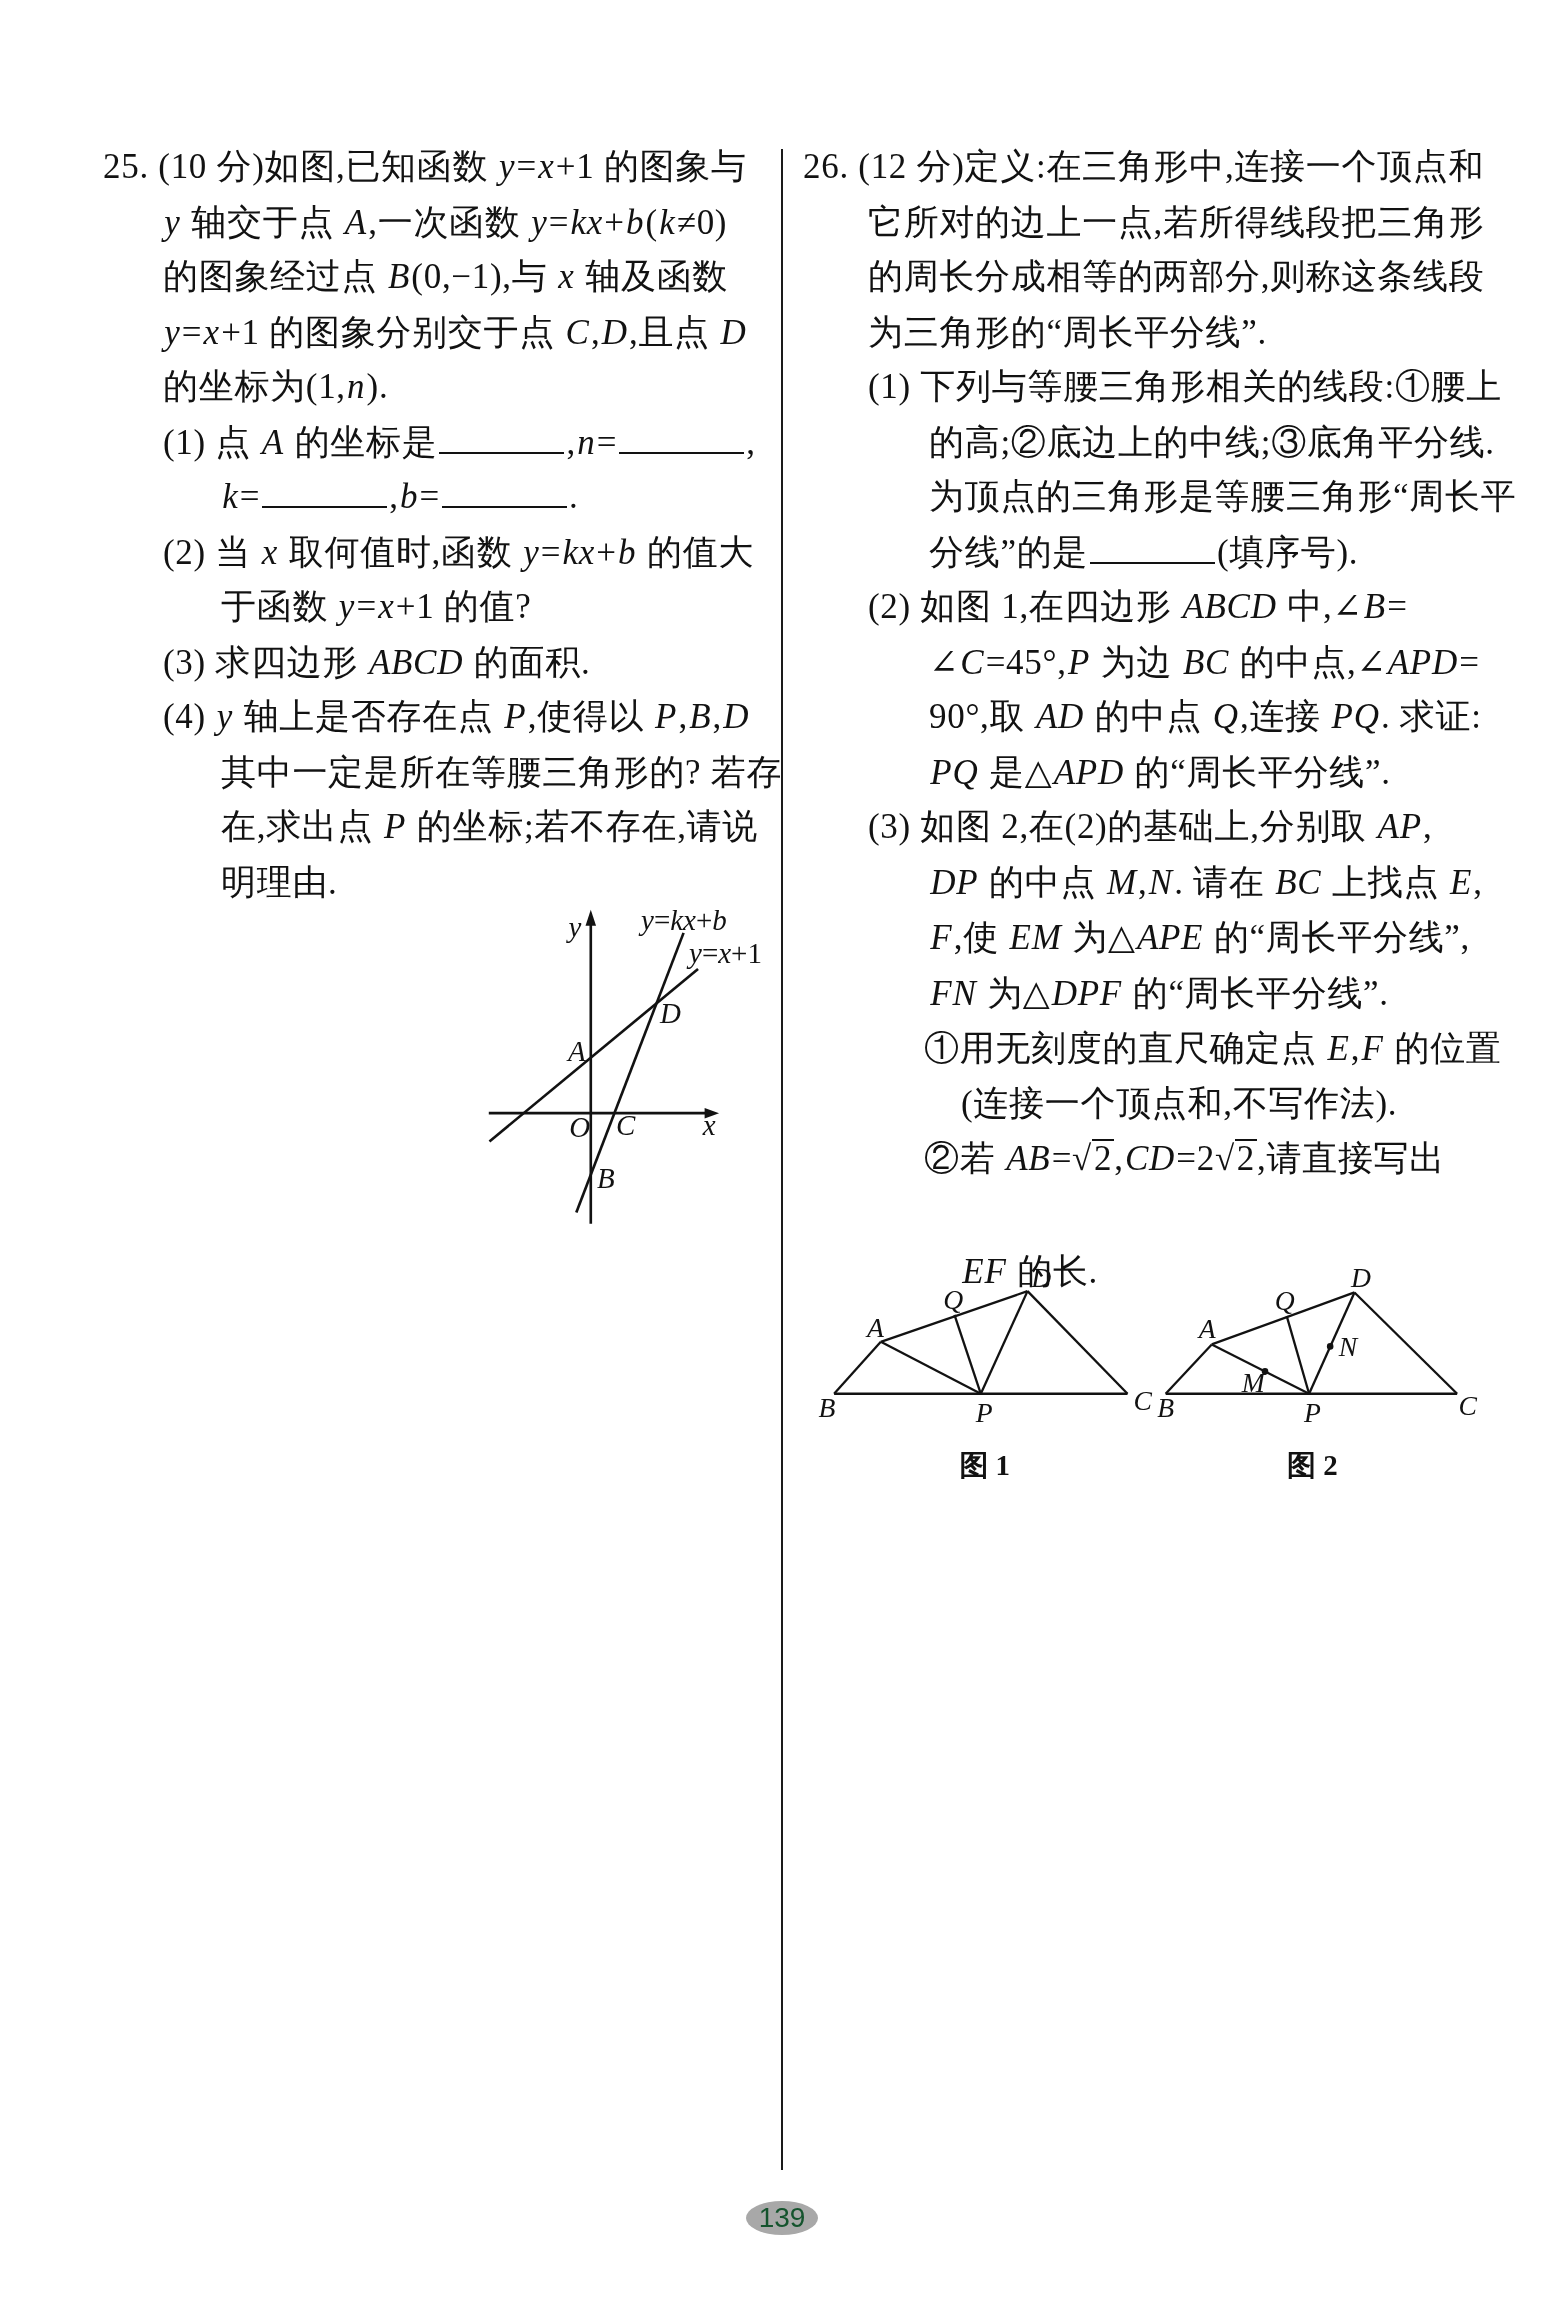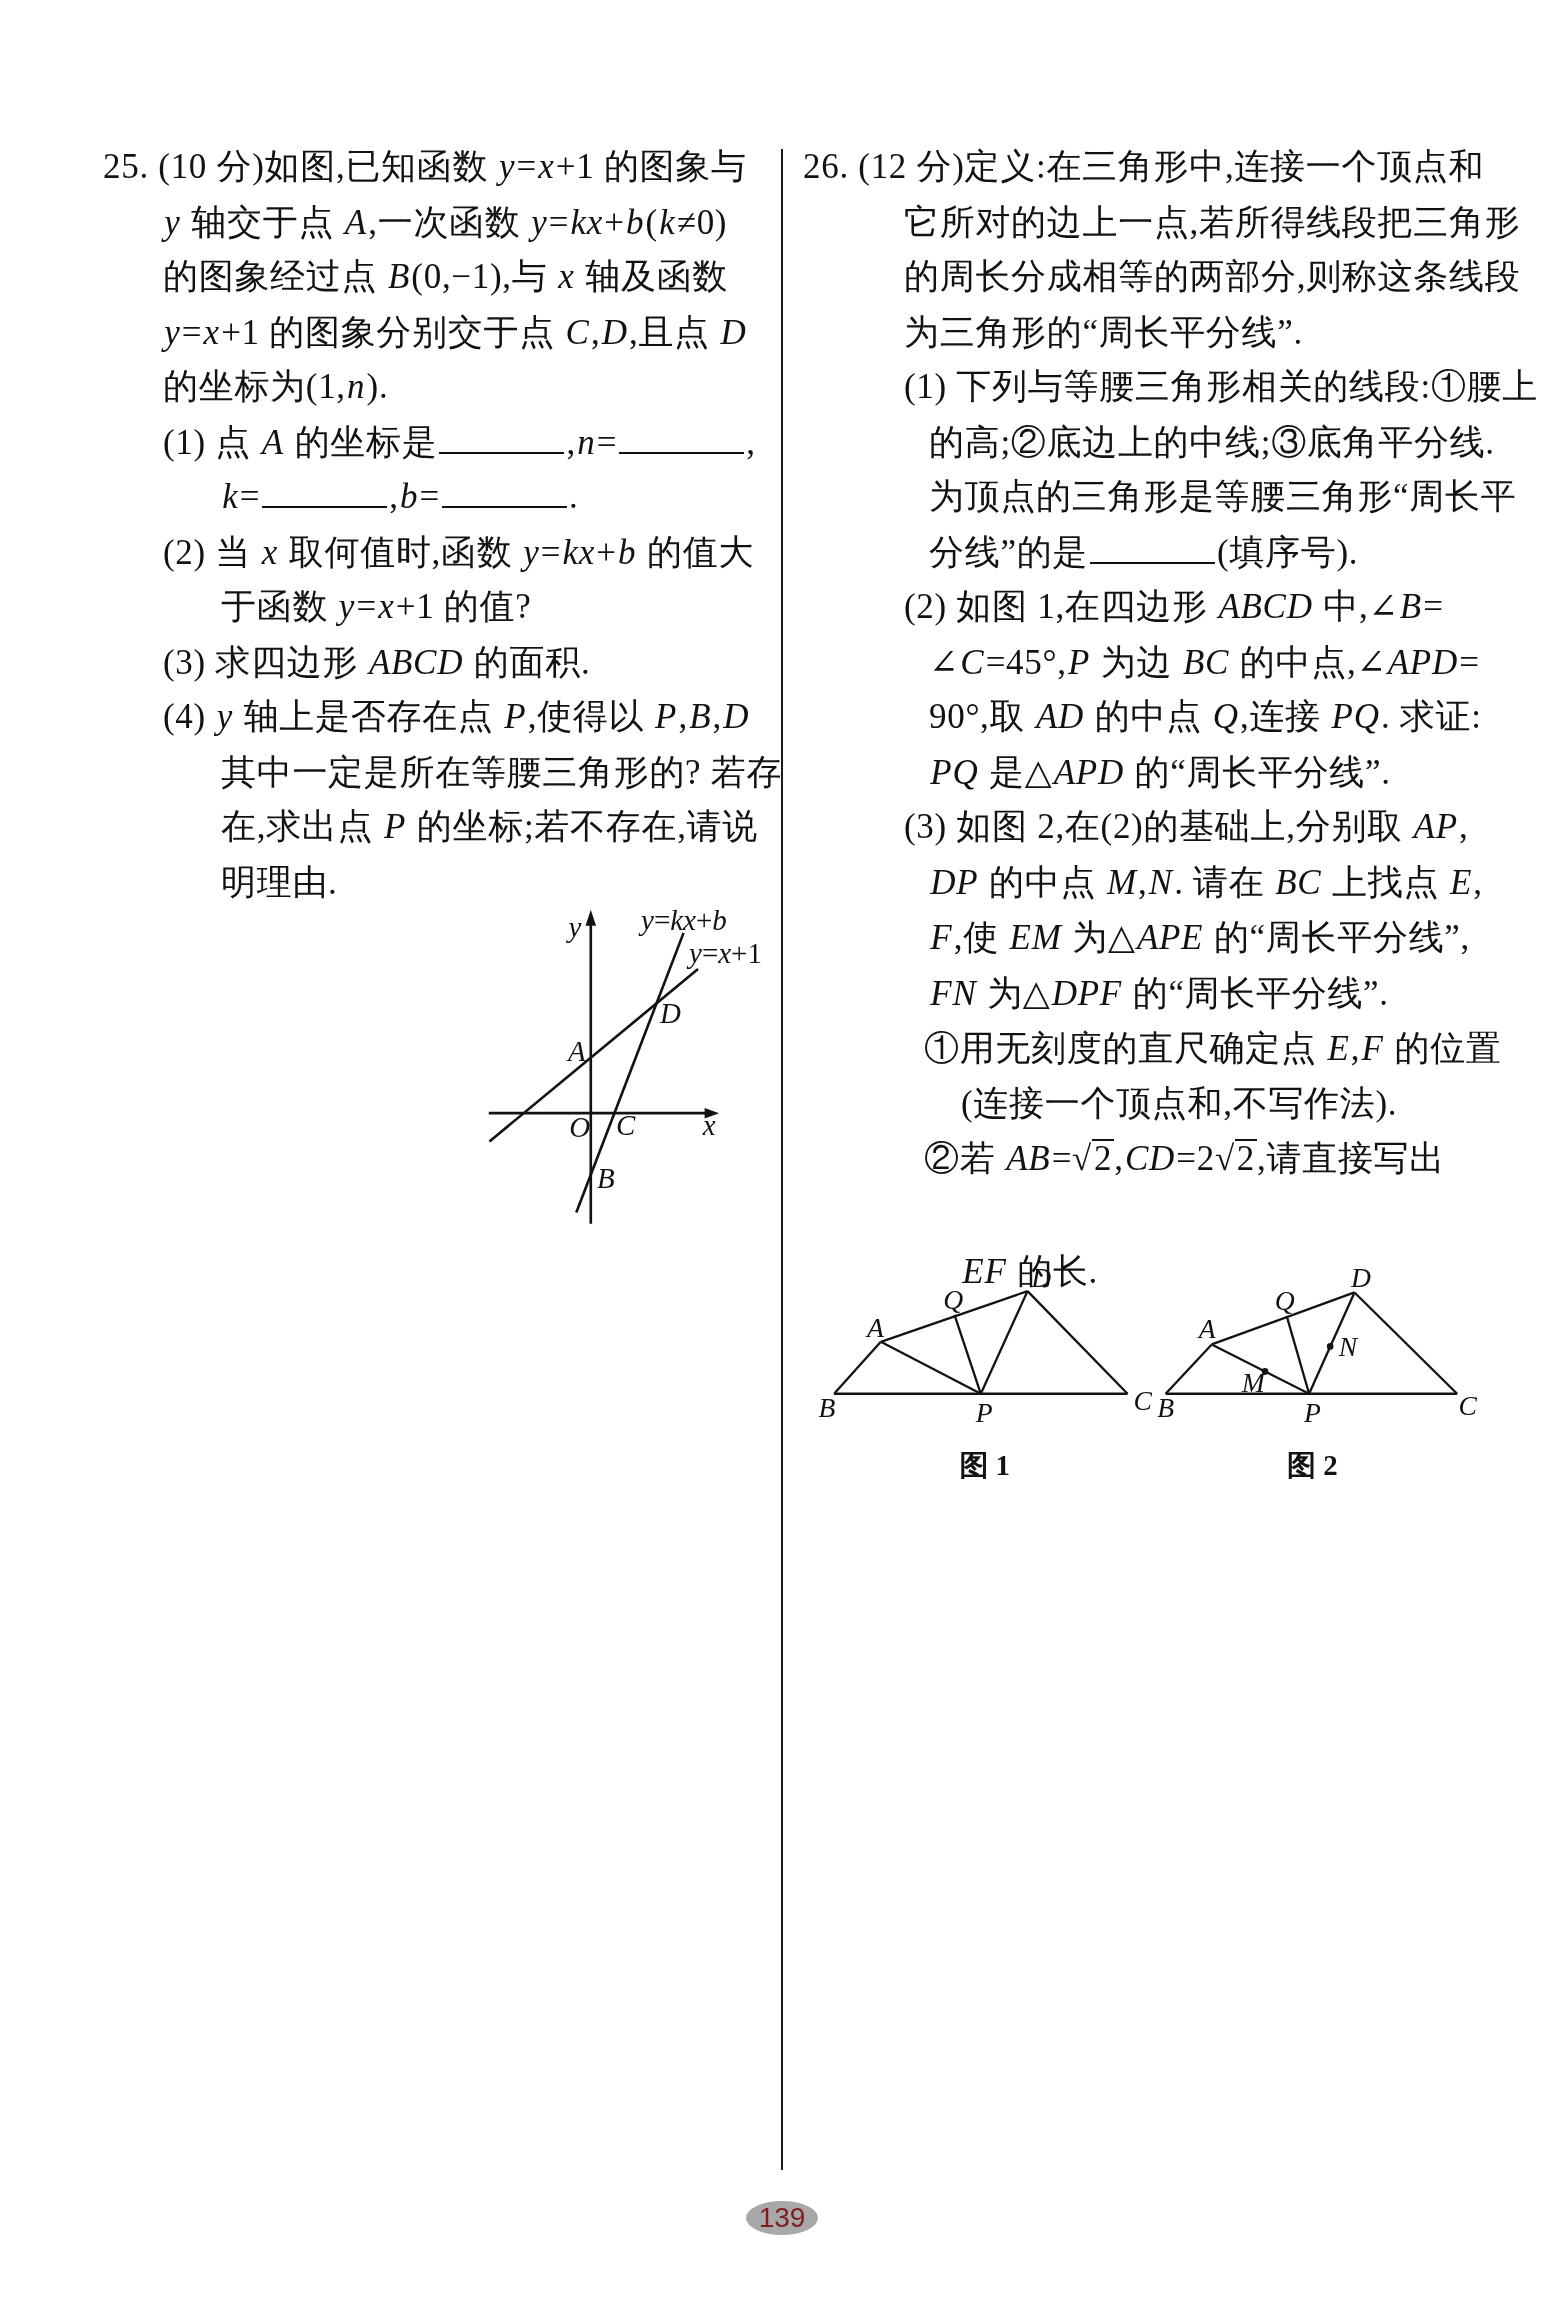--- a/index.html
+++ b/index.html
@@ -9,21 +9,21 @@
     overflow:hidden;
   }
   .ln{
     position:absolute;font-size:35px;line-height:41px;white-space:nowrap;
     letter-spacing:0.7px;
   }
   .ln i{font-style:italic;padding:0 1.3px;}
   
   .x157{left:103px}.x248{left:163px}.x336{left:221px}
   
-  .x1218{left:803px}.x1317{left:904px}.x1410{left:929px}.x1403{left:924px}.x1458{left:961px}
+  .x1218{left:803px}.x1317{left:868px}.x1410{left:929px}.x1403{left:924px}.x1458{left:961px}
   .blank{
     display:inline-block;width:125px;height:9.2px;
     border-bottom:2px solid #121212;margin:0 2px;
   }
   .ov{display:inline-block;border-top:2px solid #121212;padding:0 2px;line-height:1.0;}
   .divider{
     position:absolute;left:781px;top:149px;width:2px;height:2021px;background:#1a1a1a;
   }
   .eq{position:absolute;font-size:29px;white-space:nowrap;}
   .eq i{font-style:italic;}
@@ -31,21 +31,21 @@
   svg line, svg polyline{stroke:#121212;fill:none;}
   .axln{stroke-width:4;}
   .fgln{stroke-width:3.5;}
   .glbl{font-size:44px;font-style:italic;fill:#121212;font-family:"Liberation Serif","DejaVu Serif",serif;}
   .flbl{font-size:42px;font-style:italic;fill:#121212;font-family:"Liberation Serif","DejaVu Serif",serif;}
   .fcap{font-size:44px;font-weight:700;fill:#121212;font-family:"Liberation Serif","DejaVu Serif",serif;}
   .pagenum{
     position:absolute;left:746px;top:2201px;width:72px;height:34px;
     background:#a8a8a8;border-radius:50%;
     display:flex;align-items:center;justify-content:center;
-    font-family:"Liberation Sans","DejaVu Sans",sans-serif;font-size:28px;color:#7f1d1d;
+    font-family:"Liberation Sans","DejaVu Sans",sans-serif;font-size:28px;color:#14532d;
   }
 </style>
 </head>
 <body>
 
 <div class="divider"></div>
 
 <div>
   <div class="ln x157" style="top:146px">25. (10 分)如图,已知函数 <i>y</i>=<i>x</i>+1 的图象与</div>
   <div class="ln x248" style="top:202px"><i>y</i> 轴交于点 <i>A</i>,一次函数 <i>y</i>=<i>kx</i>+<i>b</i>(<i>k</i>≠0)</div>

